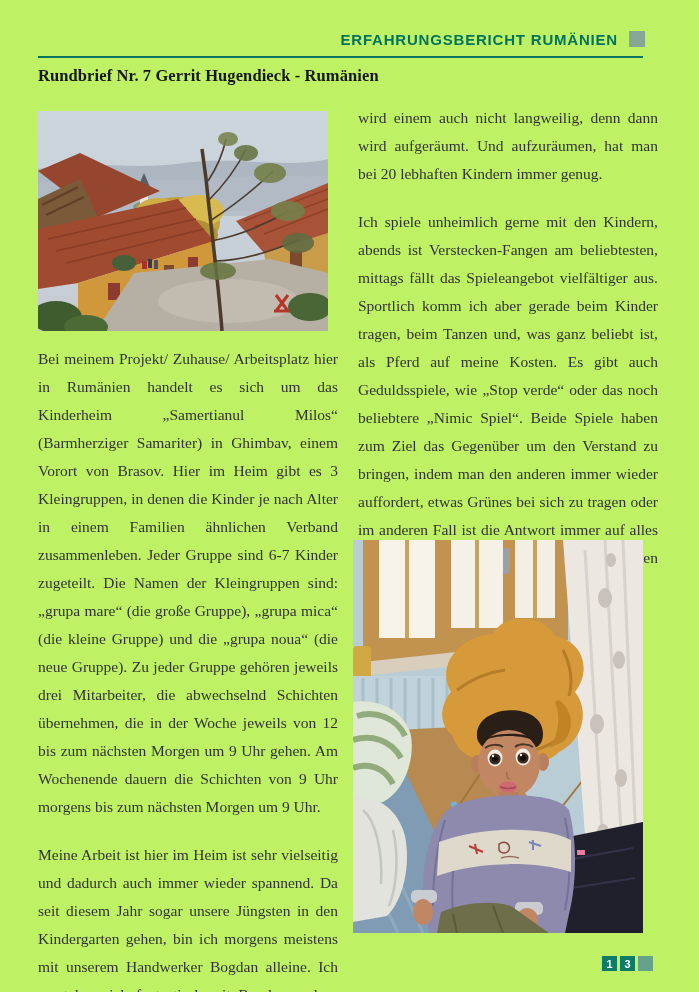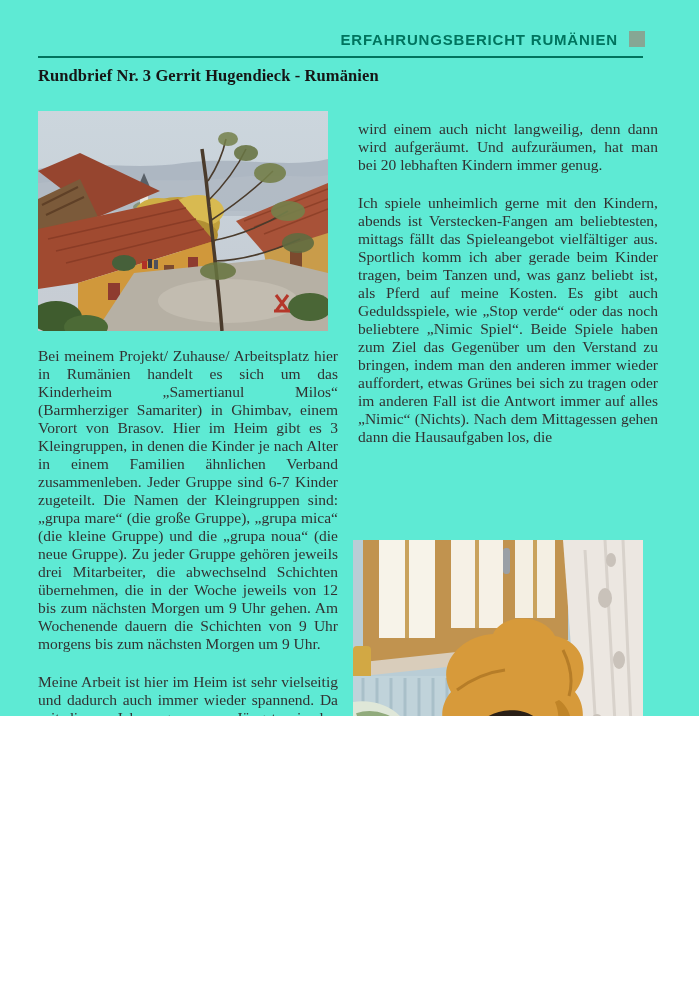--- a/index.html
+++ b/index.html
@@ -1,31 +1,31 @@
 <!DOCTYPE html>
 <html lang="de"><head>
 <meta charset="utf-8">
 <style>
   html,body{margin:0;padding:0;background:#ffffff;}
-  .page{position:relative;width:699px;height:716px;background:#5eead4;overflow:hidden;
+  .page{position:relative;width:699px;height:992px;background:#bef264;overflow:hidden;
         font-family:"Liberation Serif",serif;}
   
   .kicker-row{position:absolute;left:38px;top:30px;width:607px;height:18px;
               display:flex;align-items:center;justify-content:flex-end;gap:11px;}
   .kicker{font-family:"Liberation Sans",sans-serif;font-weight:700;font-size:15px;
           letter-spacing:.8px;color:#00745e;white-space:nowrap;}
   .kicker-square{width:16px;height:16px;background:#86a794;flex:0 0 auto;}
   .rule{position:absolute;left:38px;top:56px;width:605px;height:2px;background:#00745e;}
   .title{position:absolute;left:38px;top:66px;margin:0;font-weight:700;font-size:16.5px;
          color:#161616;letter-spacing:.1px;}
   
   .col{position:absolute;width:300px;}
   .col-left{left:38px;top:111px;font-family:Liberation Serif, serif;}
   .col-right{left:358px;top:104px;}
-  .col p{margin:16px 0 20px 0;font-size:15.5px;line-height:18px;color:#323232;
+  .col p{margin:0 0 20px 0;font-size:15.5px;line-height:28px;color:#323232;
          text-align:justify;}
   
   figure{margin:0;padding:0;}
   .photo{display:block;line-height:0;}
   .photo-courtyard{width:290px;height:220px;margin-bottom:14px;}
   .photo-child{position:absolute;left:353px;top:540px;width:290px;height:393px;}
   .photo svg{display:block;}
   
   .footer-squares{position:absolute;left:602px;top:956px;display:flex;gap:3px;}
   .pg-sq{width:15px;height:15px;display:flex;align-items:center;justify-content:center;
@@ -36,21 +36,21 @@
 </head>
 <body>
 
 <div class="page">
 
   <div class="kicker-row">
     <span class="kicker">ERFAHRUNGSBERICHT RUMÄNIEN</span>
     <span class="kicker-square"></span>
   </div>
   <div class="rule"></div>
-  <h1 class="title">Rundbrief Nr. 3 Gerrit Hugendieck - Rumänien</h1>
+  <h1 class="title">Rundbrief Nr. 7 Gerrit Hugendieck - Rumänien</h1>
 
   <section class="col col-left">
     <figure class="photo photo-courtyard">
       <svg width="290" height="220" viewBox="0 0 290 220">
         <defs>
           <linearGradient id="sky" x1="0" y1="0" x2="0" y2="1">
             <stop offset="0" stop-color="#ccd6dd"></stop>
             <stop offset="0.7" stop-color="#c6ced6"></stop>
             <stop offset="1" stop-color="#c9ccd2"></stop>
           </linearGradient>

